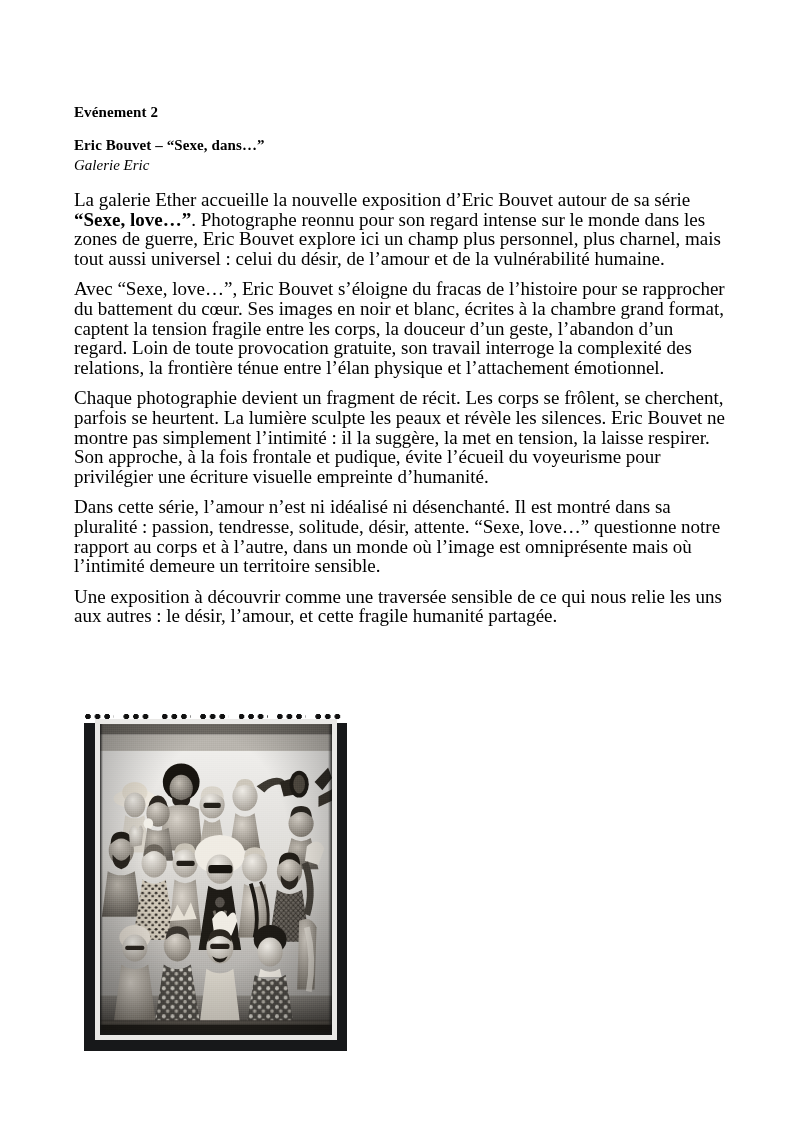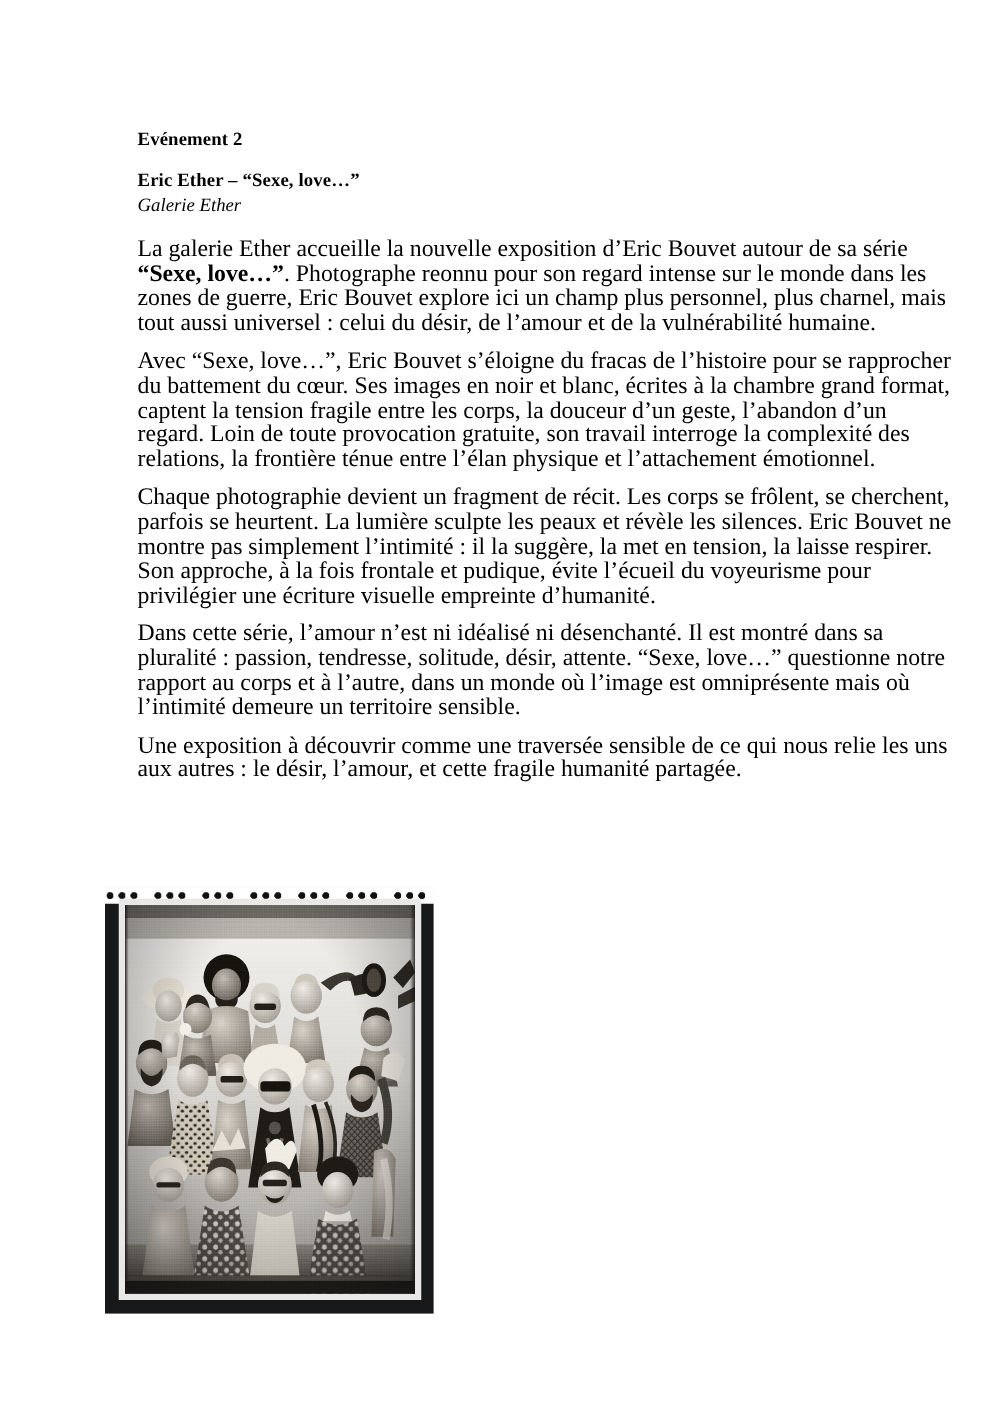--- a/index.html
+++ b/index.html
@@ -20,21 +20,20 @@
     left: 0; top: 0;
     width: 800px;
     height: 1131px;
     background: #ffffff;
   }
   .content {
     position: absolute;
     left: 74px;
     top: 103px;
     width: 655px;
-    margin-left: 36px;
   }
   .h-event {
     font-size: 15px;
     font-weight: bold;
     line-height: 19px;
     margin: 0 0 14px 0;
     letter-spacing: 0.1px;
   }
   .h-title {
     font-size: 15px;
@@ -151,23 +150,23 @@
 </style>
 </head>
 <body>
 
 <div class="page">
 
   <div class="content">
 
     <div class="h-event">Evénement 2</div>
 
-    <div class="h-title">Eric Ether – “Sexe, love…”</div>
-
-    <div class="h-venue">Galerie Ether</div>
+    <div class="h-title">Eric Bouvet – “Sexe, dans…”</div>
+
+    <div class="h-venue">Galerie Eric</div>
 
     <div id="paragraphs">
         <p class="body-par"><span>La galerie Ether accueille la nouvelle exposition d’Eric Bouvet autour de sa série </span><span class="b">“Sexe, love…”</span><span>. Photographe reonnu pour son regard intense sur le monde dans les zones de guerre, Eric Bouvet explore ici un champ plus personnel, plus charnel, mais tout aussi universel : celui du désir, de l’amour et de la vulnérabilité humaine.</span></p>
         <p class="body-par"><span>Avec “Sexe, love…”, Eric Bouvet s’éloigne du fracas de l’histoire pour se rapprocher du battement du cœur. Ses images en noir et blanc, écrites à la chambre grand format, captent la tension fragile entre les corps, la douceur d’un geste, l’abandon d’un regard. Loin de toute provocation gratuite, son travail interroge la complexité des relations, la frontière ténue entre l’élan physique et l’attachement émotionnel.</span></p>
         <p class="body-par"><span>Chaque photographie devient un fragment de récit. Les corps se frôlent, se cherchent, parfois se heurtent. La lumière sculpte les peaux et révèle les silences. Eric Bouvet ne montre pas simplement l’intimité : il la suggère, la met en tension, la laisse respirer. Son approche, à la fois frontale et pudique, évite l’écueil du voyeurisme pour privilégier une écriture visuelle empreinte d’humanité.</span></p>
         <p class="body-par"><span>Dans cette série, l’amour n’est ni idéalisé ni désenchanté. Il est montré dans sa pluralité : passion, tendresse, solitude, désir, attente. “Sexe, love…” questionne notre rapport au corps et à l’autre, dans un monde où l’image est omniprésente mais où l’intimité demeure un territoire sensible.</span></p>
         <p class="body-par"><span>Une exposition à découvrir comme une traversée sensible de ce qui nous relie les uns aux autres : le désir, l’amour, et cette fragile humanité partagée.</span></p>
       </div>
 
   </div>

